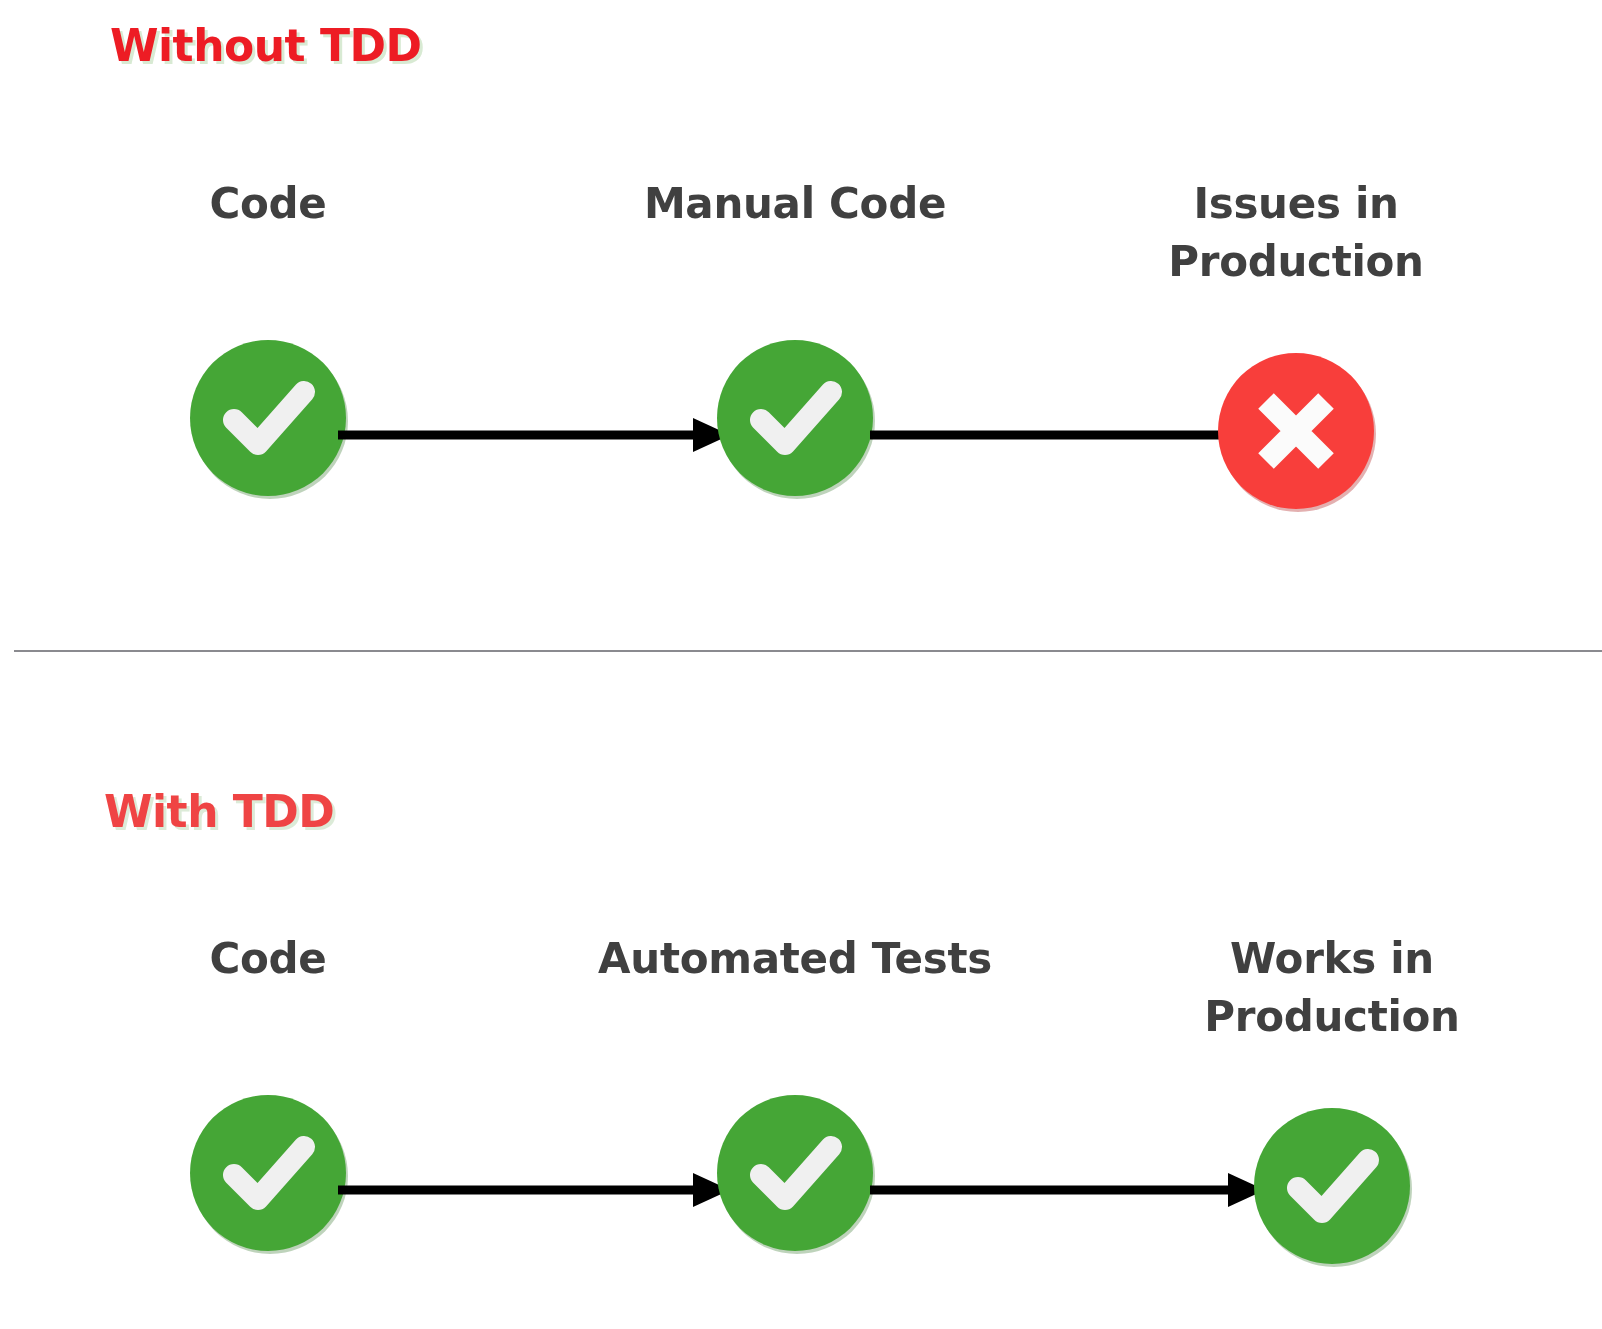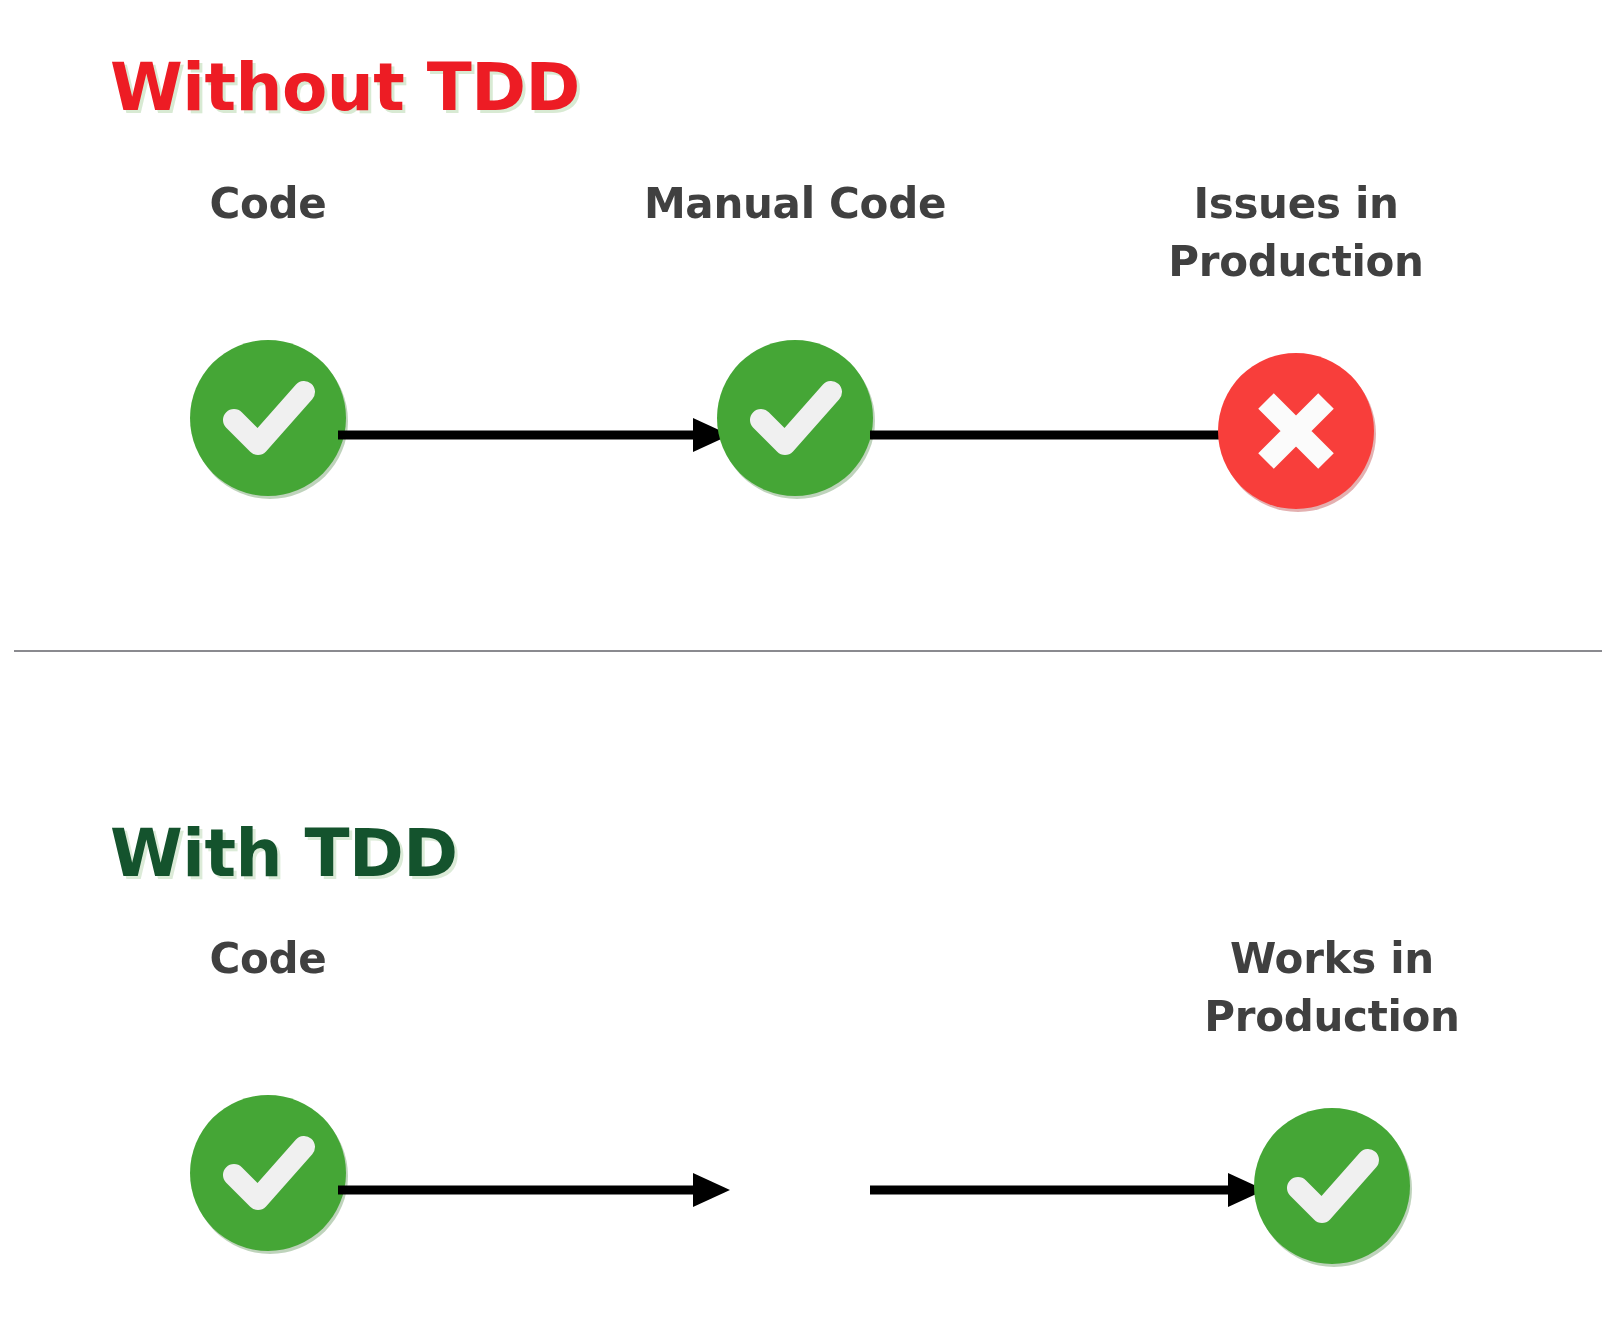--- a/index.html
+++ b/index.html
@@ -18,36 +18,35 @@
   .canvas {
     position: relative;
     width: 1602px;
     height: 1329px;
   }
 
   
   .section-title {
     position: absolute;
     font-weight: bold;
-    font-size: 66px;
+    font-size: 44px;
     letter-spacing: -0.5px;
     white-space: nowrap;
     line-height: 1;
-    margin-top: 31px;
   }
   .title-without {
     left: 110px;
     top: 24px;
     color: #ED1C24;
     text-shadow: 3px 3px 0 #D8EAD3;
   }
   .title-with {
-    left: 110px;
+    left: 104px;
     top: 790px;
-    color: #14532d;
+    color: #ef4444;
     text-shadow: 3px 3px 0 #DCEBD8;
   }
 
   
   .divider {
     position: absolute;
     left: 14px;
     top: 650px;
     width: 1588px;
     height: 0;
@@ -193,20 +192,30 @@
       </div>
     </div>
 
     <div class="arrow" style="left:338px; top:240px; width:392px;">
       <svg viewBox="0 0 392 40" preserveAspectRatio="none">
         <line x1="0" y1="20" x2="360" y2="20" stroke="#000000" stroke-width="9"></line>
         <polygon points="355,3 392,20 355,37" fill="#000000"></polygon>
       </svg>
     </div>
 
+    <div class="node" style="left:795px;">
+      <div class="node-label">Automated Tests</div>
+      <div class="node-badge-wrap" style="top:165px;">
+        <div class="badge green">
+          <svg viewBox="0 0 156 156" aria-hidden="true">
+            <path d="M44 80 L68 104 L114 52" fill="none" stroke="#F0F0F0" stroke-width="22" stroke-linecap="round" stroke-linejoin="round"></path>
+          </svg>
+        </div>
+      </div>
+    </div>
 
     <div class="arrow" style="left:870px; top:240px; width:395px;">
       <svg viewBox="0 0 395 40" preserveAspectRatio="none">
         <line x1="0" y1="20" x2="363" y2="20" stroke="#000000" stroke-width="9"></line>
         <polygon points="358,3 395,20 358,37" fill="#000000"></polygon>
       </svg>
     </div>
 
     <div class="node" style="left:1332px;">
       <div class="node-label">Works in

